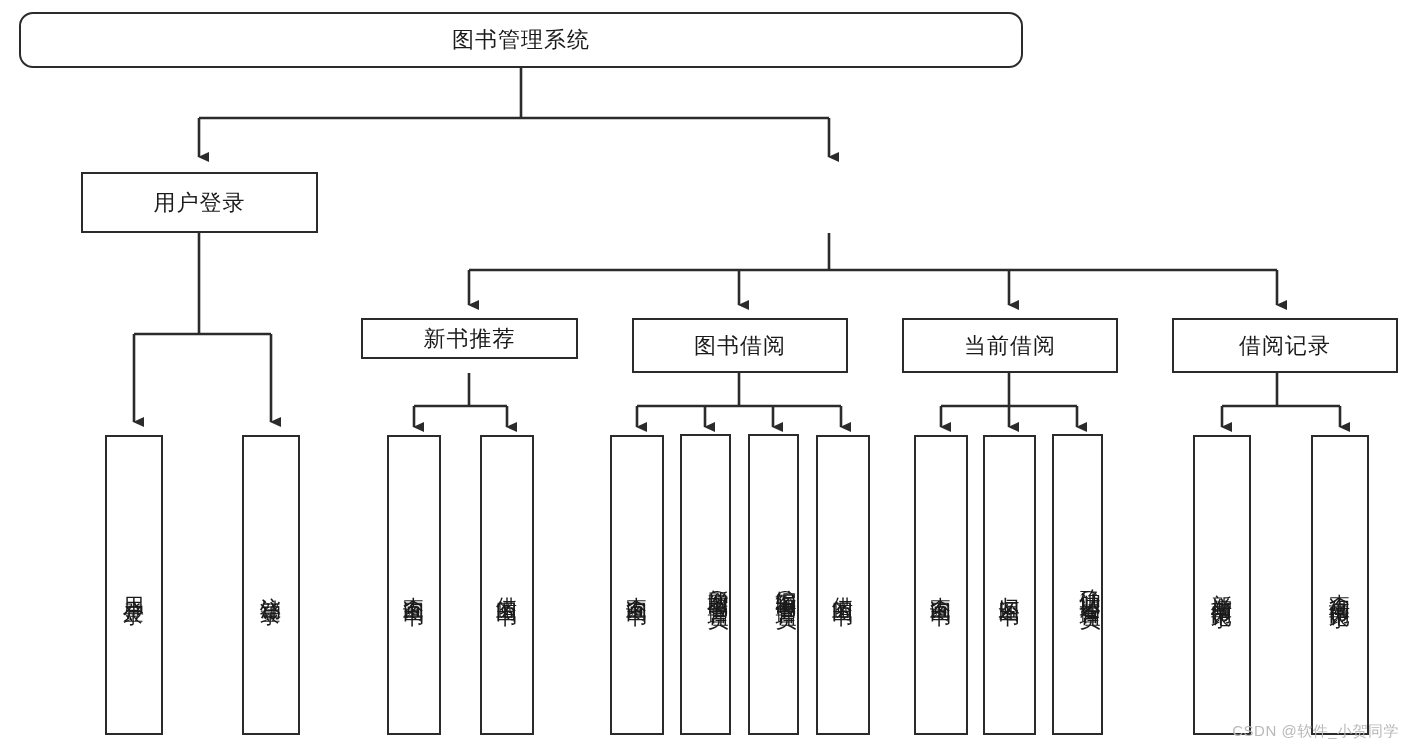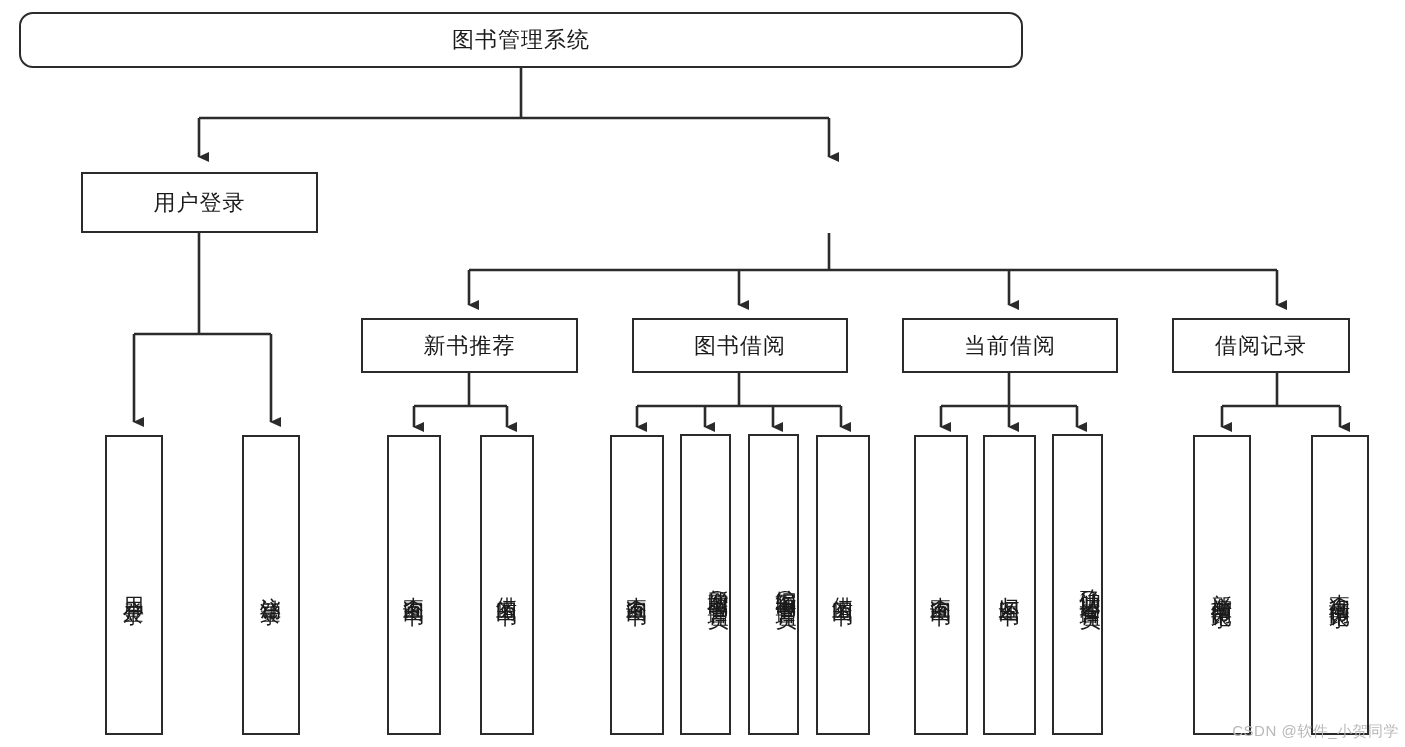--- a/index.html
+++ b/index.html
@@ -108,30 +108,30 @@
   </svg>
 
   <div class="node h" style="left:19px;top:12px;width:1004px;height:56px;border-radius:14px;">
     <span class="txt">图书管理系统</span>
   </div>
 
   <div class="node h" style="left:81px;top:172px;width:237px;height:61px;">
     <span class="txt">用户登录</span>
   </div>
 
-  <div class="node h" style="left:361px;top:318px;width:217px;height:55px;justify-content:center;">
+  <div class="node h" style="left:361px;top:318px;width:217px;height:41px;justify-content:center;">
     <span class="txt">新书推荐</span>
   </div>
   <div class="node h" style="left:902px;top:318px;width:216px;height:55px;">
     <span class="txt">当前借阅</span>
   </div>
   <div class="node h" style="left:632px;top:318px;width:216px;height:55px;">
     <span class="txt">图书借阅</span>
   </div>
-  <div class="node h" style="left:1172px;top:318px;width:178px;height:55px;">
+  <div class="node h" style="left:1172px;top:318px;width:226px;height:55px;">
     <span class="txt">借阅记录</span>
   </div>
 
   <div class="node v" style="left:105px;top:435px;width:58px;height:300px;">
     <span class="txt">用户登录</span>
   </div>
   <div class="node v" style="left:242px;top:435px;width:58px;height:300px;">
     <span class="txt">注销登录</span>
   </div>
 

